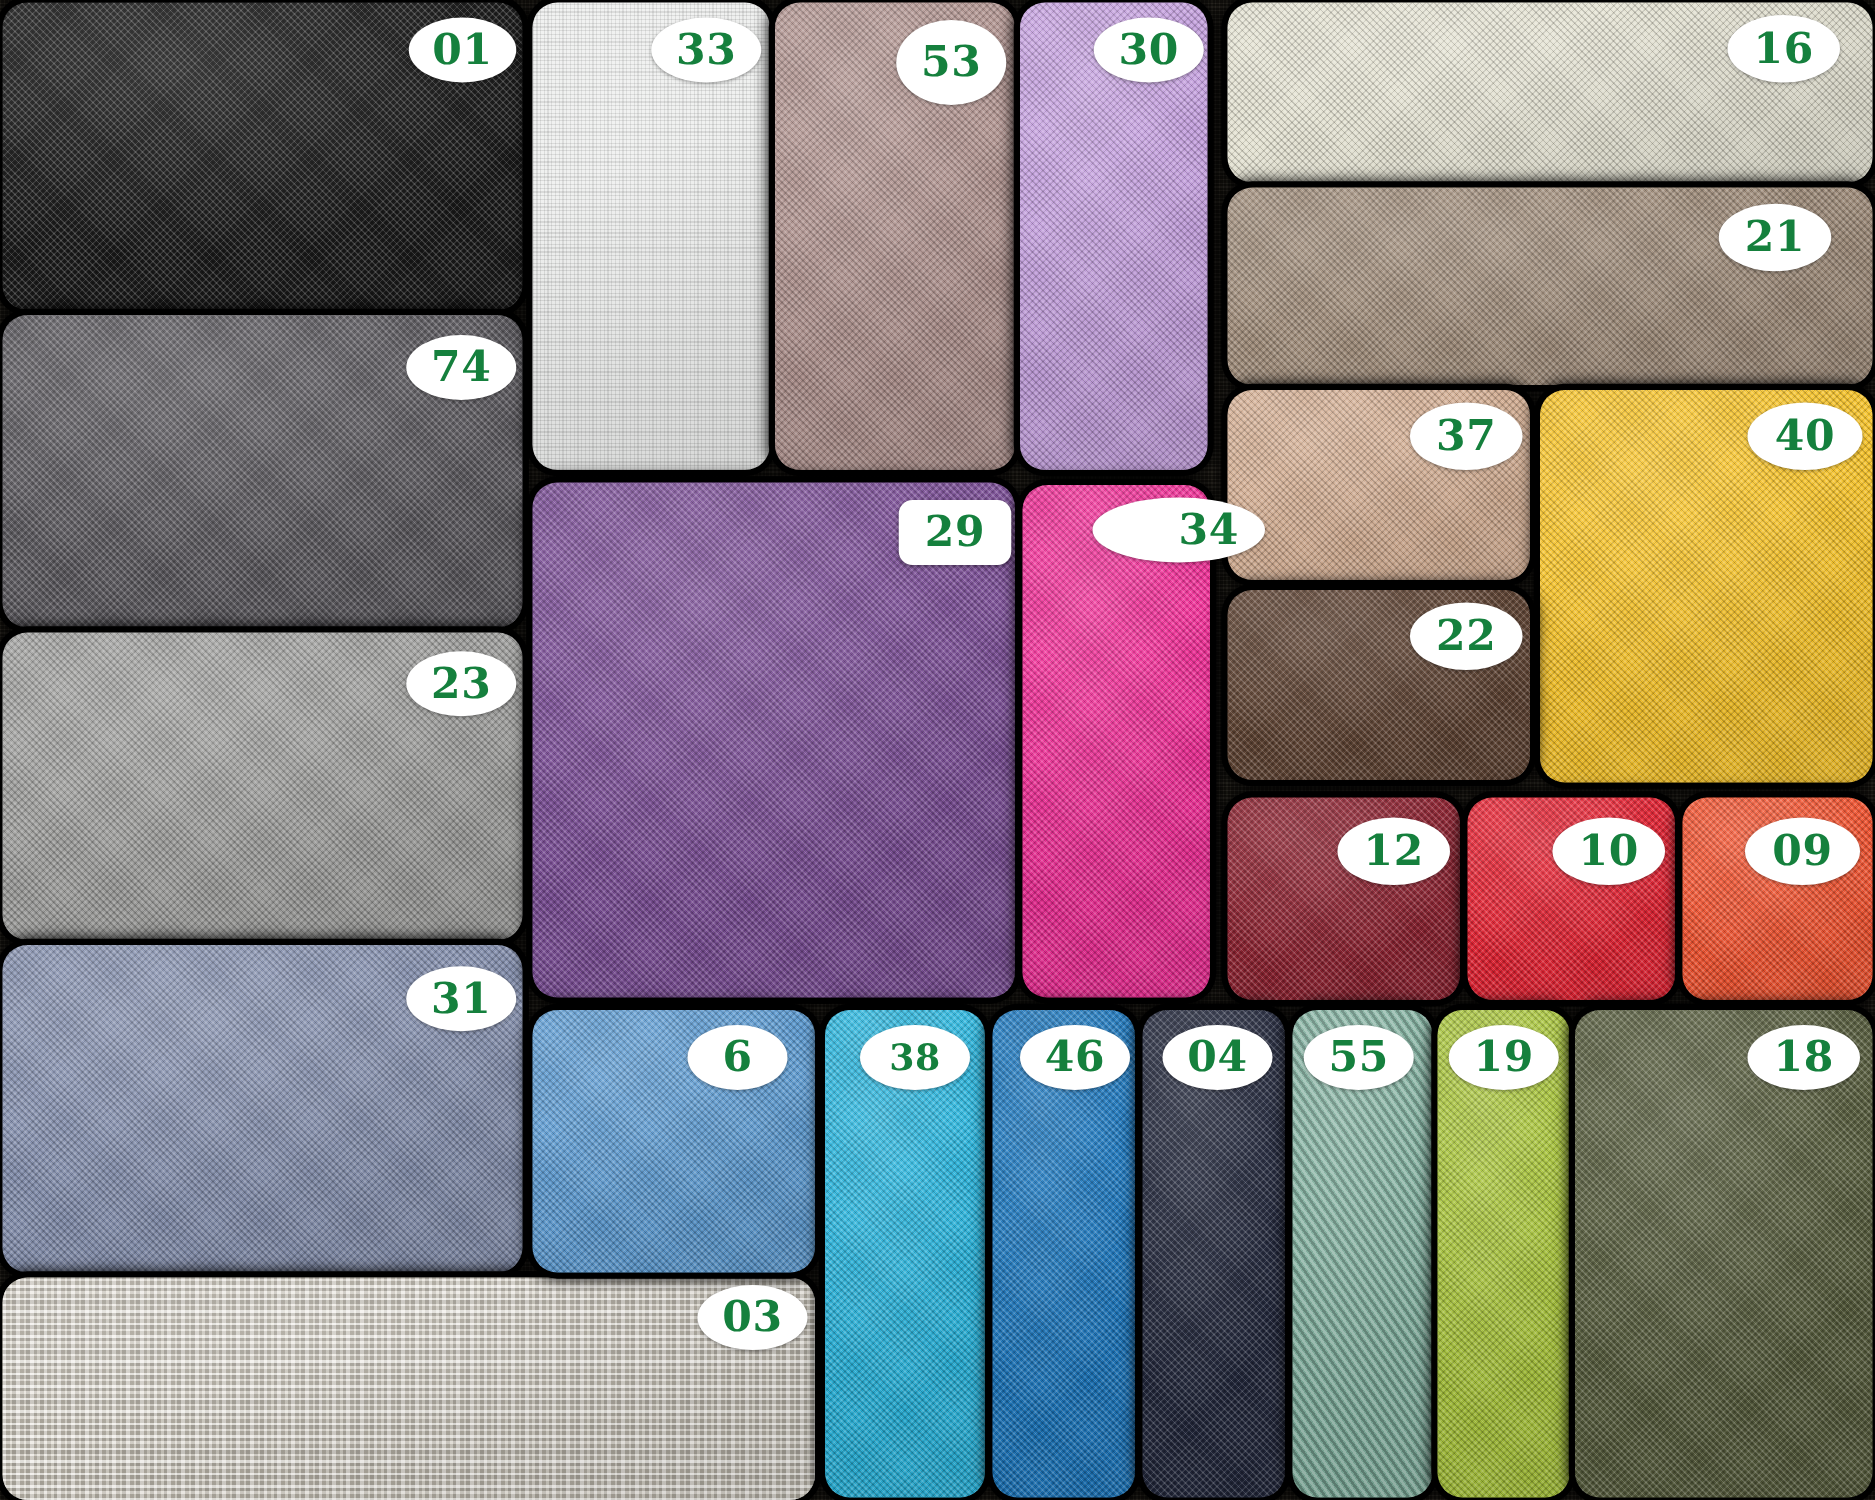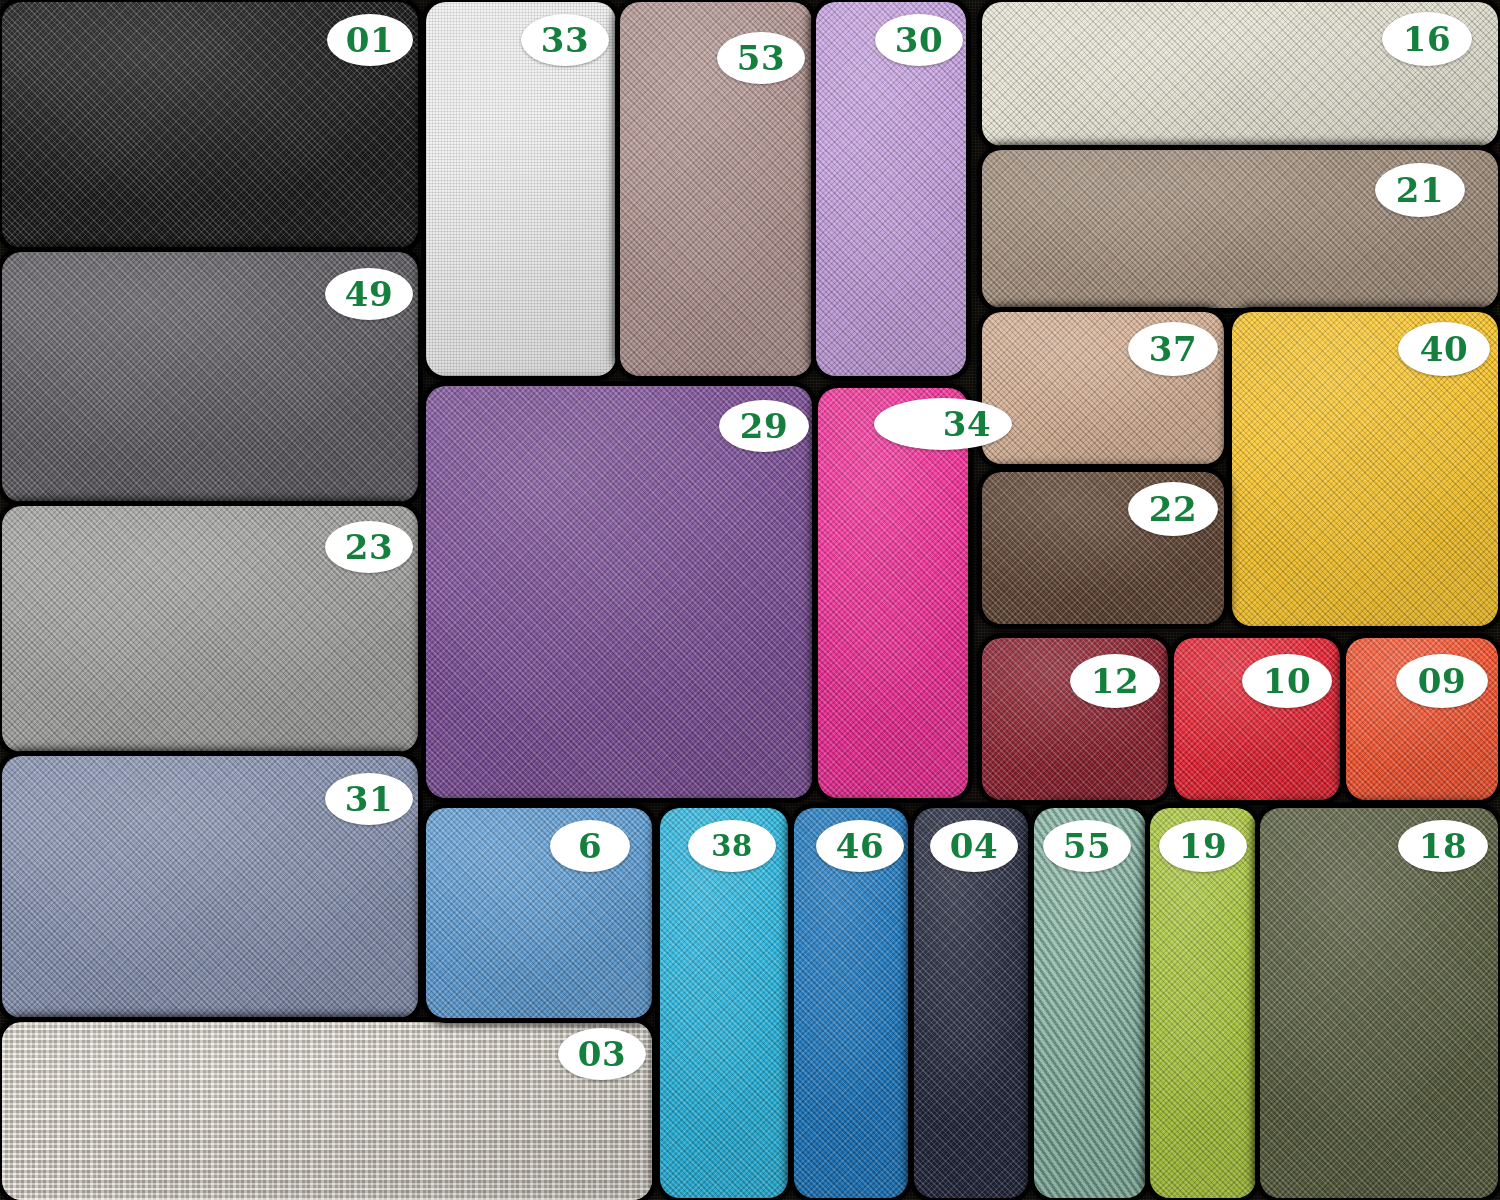--- a/index.html
+++ b/index.html
@@ -114,21 +114,21 @@
 <div id="board" style="width: 1500px; height: 1200px; background-color: rgb(29, 26, 20);">
     <div class="swatch" style="left: 2px; top: 2px; width: 416px; height: 246px; background-color: rgb(27, 27, 27);">
       <div class="weave"></div>
       <div class="sheen"></div>
     </div>
     <div class="label" style="left: 327px; top: 14px; width: 86px; height: 52px; font-size: 34px;">01</div>
     <div class="swatch" style="left: 2px; top: 252px; width: 416px; height: 250px; background-color: rgb(93, 91, 96);">
       <div class="weave"></div>
       <div class="sheen"></div>
     </div>
-    <div class="label" style="left: 325px; top: 268px; width: 88px; height: 52px; font-size: 34px;">49</div>
+    <div class="label" style="left: 325px; top: 268px; width: 88px; height: 52px; font-size: 34px;">74</div>
     <div class="swatch" style="left: 2px; top: 506px; width: 416px; height: 246px; background-color: rgb(160, 160, 158);">
       <div class="weave"></div>
       <div class="sheen"></div>
     </div>
     <div class="label" style="left: 325px; top: 521px; width: 88px; height: 52px; font-size: 34px;">23</div>
     <div class="swatch" style="left: 2px; top: 756px; width: 416px; height: 262px; background-color: rgb(133, 144, 174);">
       <div class="weave"></div>
       <div class="sheen"></div>
     </div>
     <div class="label" style="left: 325px; top: 773px; width: 88px; height: 52px; font-size: 34px;">31</div>
@@ -139,31 +139,31 @@
     <div class="label" style="left: 558px; top: 1028px; width: 88px; height: 52px; font-size: 34px;">03</div>
     <div class="swatch fine" style="left: 426px; top: 2px; width: 190px; height: 374px; background-color: rgb(239, 240, 239);">
       <div class="weave"></div>
       <div class="sheen"></div>
     </div>
     <div class="label" style="left: 521px; top: 14px; width: 88px; height: 52px; font-size: 34px;">33</div>
     <div class="swatch" style="left: 620px; top: 2px; width: 192px; height: 374px; background-color: rgb(176, 147, 143);">
       <div class="weave"></div>
       <div class="sheen"></div>
     </div>
-    <div class="label" style="left: 717px; top: 32px; width: 88px; height: 52px; font-size: 34px;">53</div>
+    <div class="label" style="left: 717px; top: 16px; width: 88px; height: 68px; font-size: 34px;">53</div>
     <div class="swatch" style="left: 816px; top: 2px; width: 150px; height: 374px; background-color: rgb(196, 160, 222);">
       <div class="weave"></div>
       <div class="sheen"></div>
     </div>
     <div class="label" style="left: 875px; top: 14px; width: 88px; height: 52px; font-size: 34px;">30</div>
     <div class="swatch" style="left: 426px; top: 386px; width: 386px; height: 412px; background-color: rgb(123, 79, 150);">
       <div class="weave"></div>
       <div class="sheen"></div>
     </div>
-    <div class="label" style="left: 719px; top: 400px; width: 90px; height: 52px; font-size: 34px;">29</div>
+    <div class="label" style="left: 719px; top: 400px; width: 90px; height: 52px; font-size: 34px; border-radius: 11px;">29</div>
     <div class="swatch" style="left: 818px; top: 388px; width: 150px; height: 410px; background-color: rgb(239, 47, 150);">
       <div class="weave"></div>
       <div class="sheen"></div>
     </div>
     <div class="label" style="left: 874px; top: 398px; width: 90px; height: 52px; font-size: 34px; padding-left: 48px;">34</div>
     <div class="swatch" style="left: 982px; top: 2px; width: 516px; height: 144px; background-color: rgb(228, 226, 210);">
       <div class="weave"></div>
       <div class="sheen"></div>
     </div>
     <div class="label" style="left: 1382px; top: 12px; width: 90px; height: 54px; font-size: 34px;">16</div>

